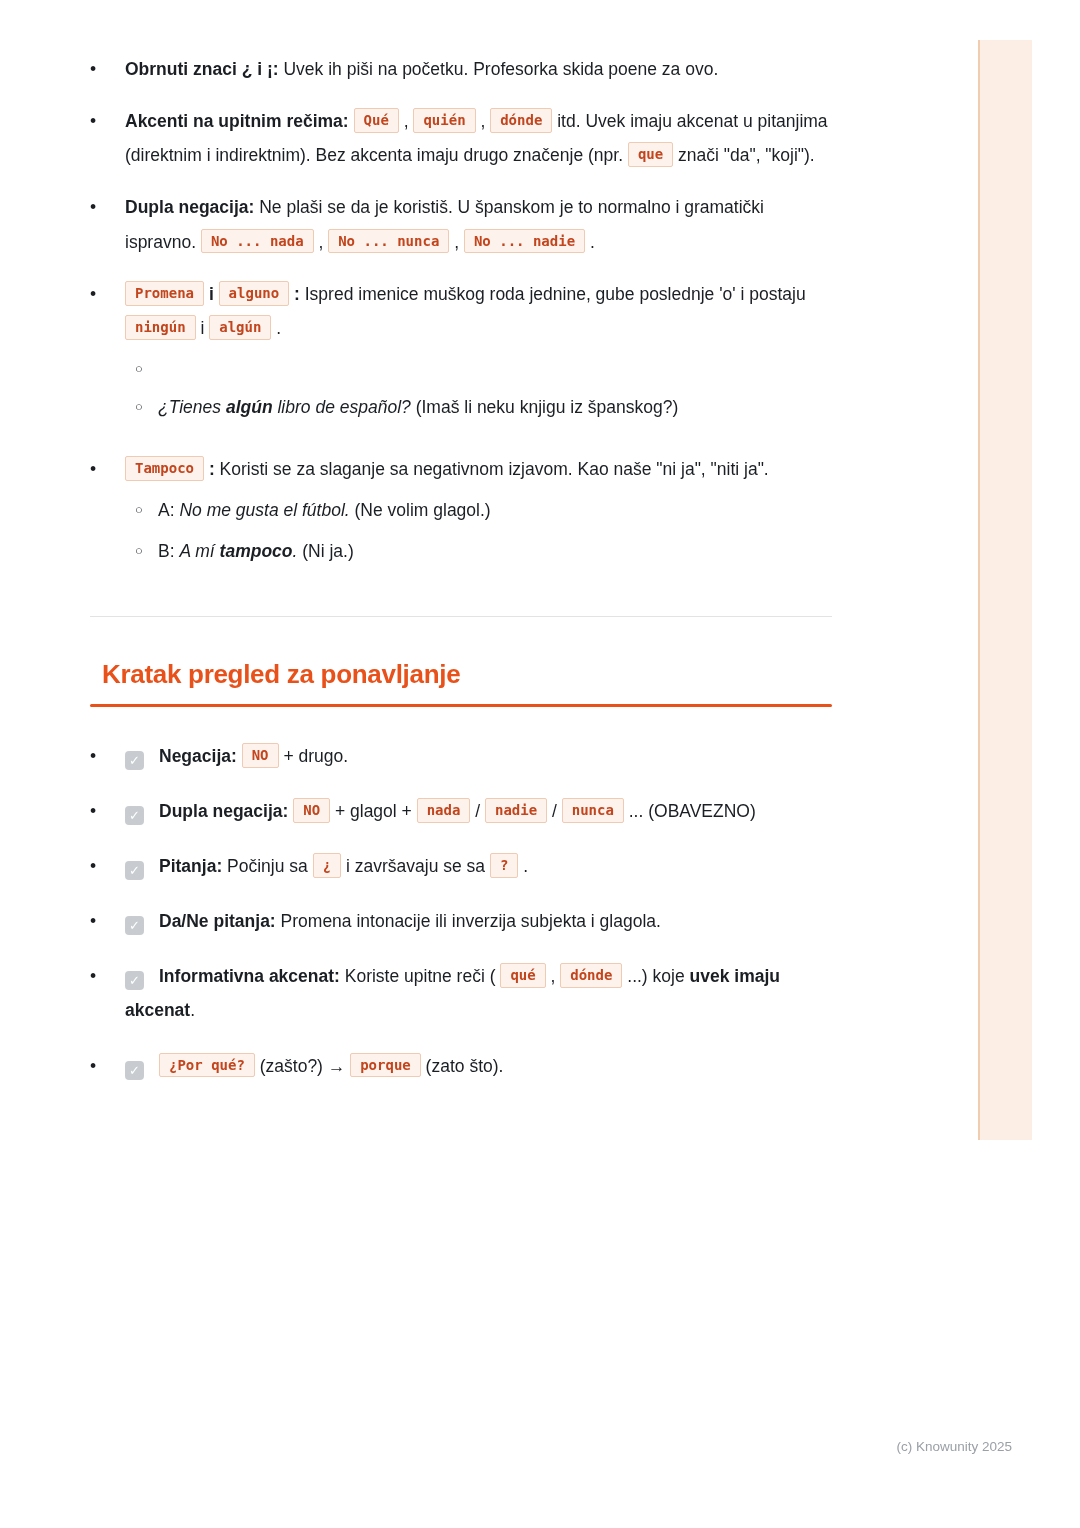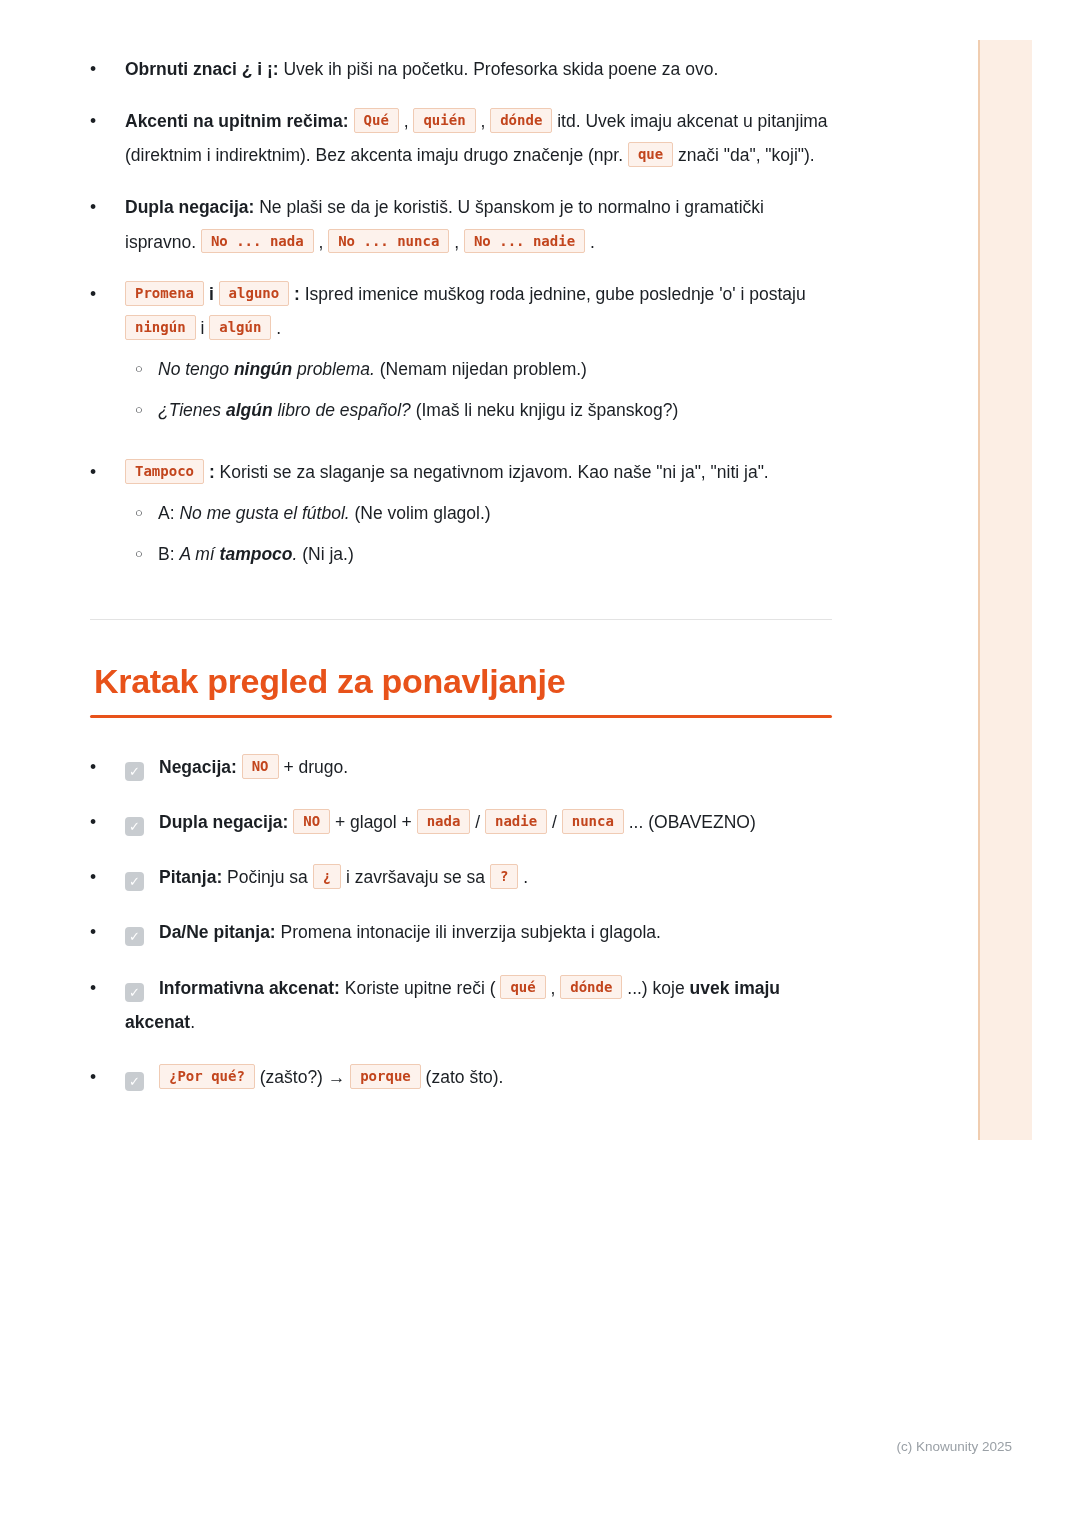--- a/index.html
+++ b/index.html
@@ -27,21 +27,21 @@
   .chip{
     font-family:"DejaVu Sans Mono",monospace;font-size:14px;font-weight:700;
     color:var(--chip-text);background:var(--chip-bg);border:1px solid var(--chip-border);
     border-radius:2px;padding:2px 9px;white-space:pre;display:inline-block;
     line-height:1.35;vertical-align:2px;
   }
   .sub-list{list-style:none;margin:10px 0 0 10px;padding:0;}
   .sub-item{display:flex;margin-bottom:13px;font-size:17.5px;line-height:1.6;}
   .sub-marker{width:23px;flex:0 0 23px;font-size:13px;padding-top:4px;}
   .divider{border:none;border-top:1px solid var(--divider);margin:38px 0 0;}
-  .review-title{font-size:34px;font-weight:700;color:var(--accent);margin:42px 4px 0;letter-spacing:-0.3px;}
+  .review-title{font-size:26px;font-weight:700;color:var(--accent);margin:42px 12px 0;letter-spacing:-0.3px;}
   .title-rule{height:3px;background:var(--accent);margin:14px 0 32px;border-radius:2px;}
   .review .item{margin-bottom:21px;}
   .checkbox{
     display:inline-flex;width:19px;height:19px;background:var(--checkbox);
     border-radius:4px;color:#ffffff;align-items:center;justify-content:center;
     margin-right:15px;vertical-align:-3px;
   }
   .tick{font-size:13px;line-height:1;}
   .footer{position:absolute;right:68px;bottom:74px;font-size:13.5px;color:var(--footer-text);}
 </style>
@@ -70,21 +70,20 @@
           <div class="item-body"><span class="bold">Dupla negacija:</span><span> Ne plaši se da je koristiš. U španskom je to normalno i gramatički ispravno. </span><code class="chip">No ... nada</code><span> , </span><code class="chip">No ... nunca</code><span> , </span><code class="chip">No ... nadie</code><span> .</span></div>
         </div>
       </li>
       <li class="item">
         <span class="marker">•</span>
         <div class="item-content">
           <div class="item-body"><code class="chip">Promena</code><span class="bold"> i </span><code class="chip">alguno</code><span class="bold"> :</span><span> Ispred imenice muškog roda jednine, gube poslednje 'o' i postaju </span><code class="chip">ningún</code><span> i </span><code class="chip">algún</code><span> .</span></div>
           <ul class="sub-list">
             <li class="sub-item">
               <span class="marker sub-marker">○</span>
-              <div class="item-body"><span class="italic">No tengo </span><span class="bold italic">ningún</span><span class="italic"> problema.</span><span> (Nemam nijedan problem.)</span></div>
             </li>
             <li class="sub-item">
               <span class="marker sub-marker">○</span>
               <div class="item-body"><span class="italic">¿Tienes </span><span class="bold italic">algún</span><span class="italic"> libro de español?</span><span> (Imaš li neku knjigu iz španskog?)</span></div>
             </li>
           </ul>
         </div>
       </li>
       <li class="item">
         <span class="marker">•</span>

